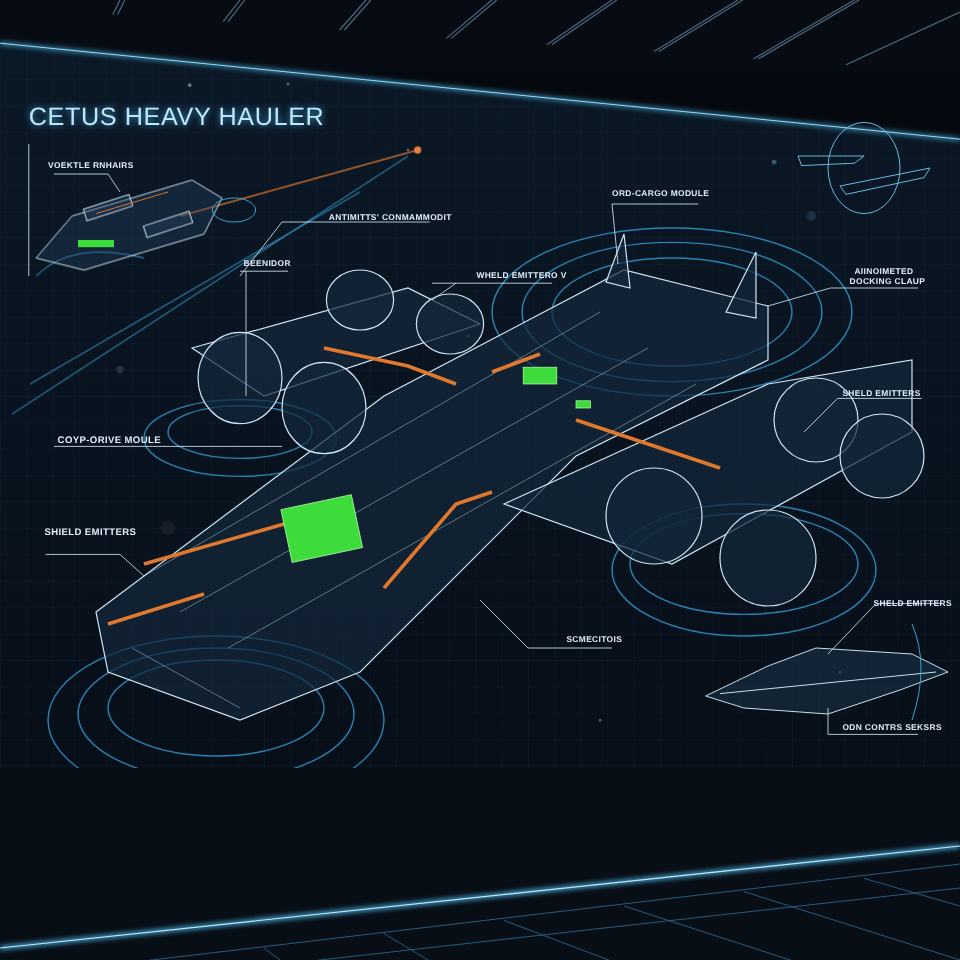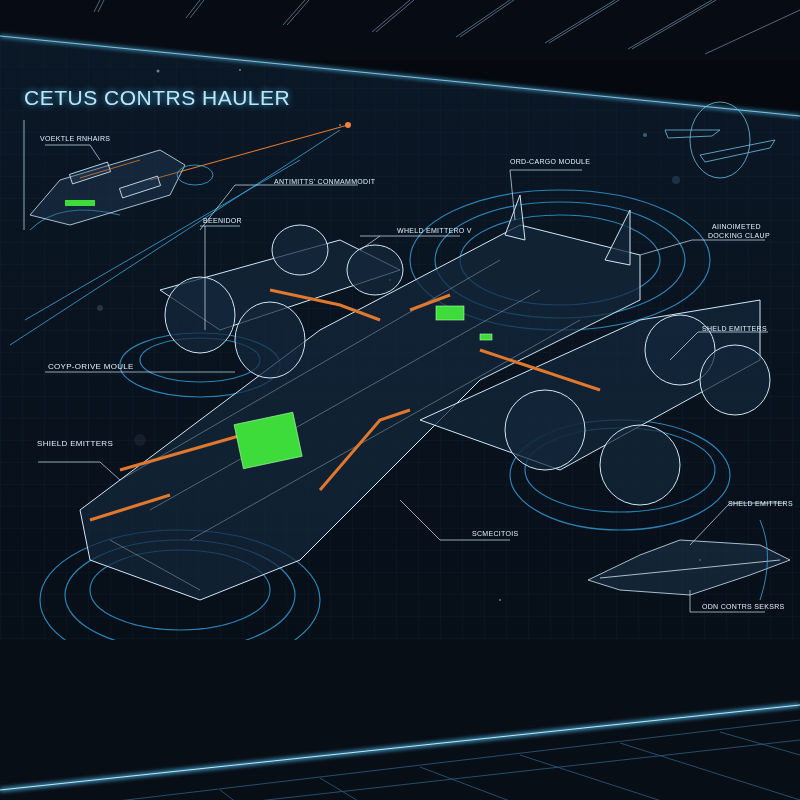--- a/index.html
+++ b/index.html
@@ -1,20 +1,20 @@
 <!DOCTYPE html>
 <html><head>
 <meta charset="utf-8">
 <style>
   html,body{margin:0;padding:0;background:#05090f;}
   body{width:800px;height:800px;overflow:hidden;position:relative;font-family:"Liberation Sans",sans-serif;}
   .ceiling{position:absolute;left:0;top:0;width:800px;height:60px;background:#070c14;}
   .screen{position:absolute;left:0;top:0;width:800px;height:800px;}
   .floor{position:absolute;left:0;top:640px;width:800px;height:160px;}
-  .label{position:absolute;color:#dfeefa;font-size:8px;letter-spacing:0.3px;white-space:nowrap;font-weight:normal;text-transform:uppercase;}
+  .label{position:absolute;color:#dfeefa;font-size:8px;letter-spacing:0.3px;white-space:nowrap;font-weight:bold;text-transform:uppercase;}
   .label.sm{font-size:7px;}
   .title{position:absolute;left:24px;top:86px;color:#bfe6f7;font-size:21px;letter-spacing:0.5px;text-shadow:0 0 6px #3aa7d9;}
 </style>
 </head>
 <body>
 
 <div class="ceiling">
   <svg width="800" height="60">
     <g stroke="#7fa6c2" stroke-width="1" opacity="0.6">
       <line x1="100" y1="0" x2="94" y2="12"></line>
@@ -189,21 +189,21 @@
     <line x1="0" y1="190" x2="800" y2="100"></line>
     <line x1="220" y1="150" x2="260" y2="180"></line>
     <line x1="320" y1="138" x2="390" y2="180"></line>
     <line x1="420" y1="127" x2="560" y2="180"></line>
     <line x1="520" y1="115" x2="720" y2="180"></line>
     <line x1="620" y1="103" x2="800" y2="160"></line>
     <line x1="720" y1="92" x2="800" y2="115"></line>
   </g>
 </svg>
 
-<div class="title">CETUS CONTRS HAULER</div>
+<div class="title">CETUS HEAVY HAULER</div>
 
 <div class="label sm" style="left:40px;top:135px;">VOEKTLE RNHAIRS</div>
 <div class="label sm" style="left:274px;top:178px;">ANTIMITTS' CONMAMMODIT</div>
 <div class="label sm" style="left:203px;top:217px;">BEENIDOR</div>
 <div class="label sm" style="left:397px;top:227px;">WHELD EMITTERO V</div>
 <div class="label sm" style="left:510px;top:158px;">ORD-CARGO MODULE</div>
 <div class="label sm" style="left:712px;top:223px;">AIINOIMETED</div>
 <div class="label sm" style="left:708px;top:232px;">DOCKING CLAUP</div>
 <div class="label sm" style="left:702px;top:325px;">SHELD EMITTERS</div>
 <div class="label" style="left:48px;top:362px;">COYP-ORIVE MOULE</div>

